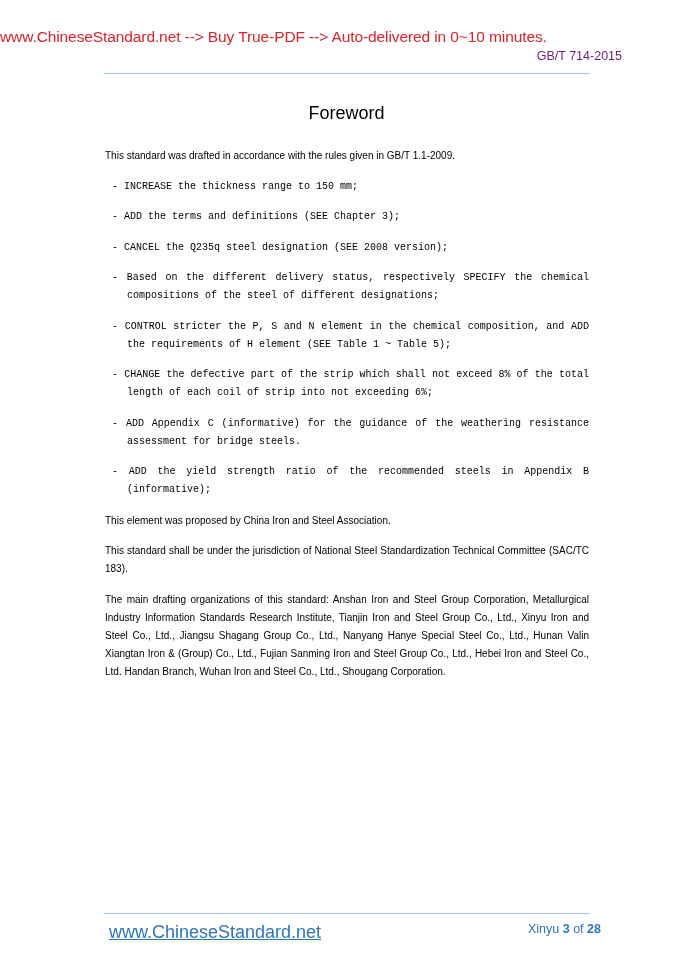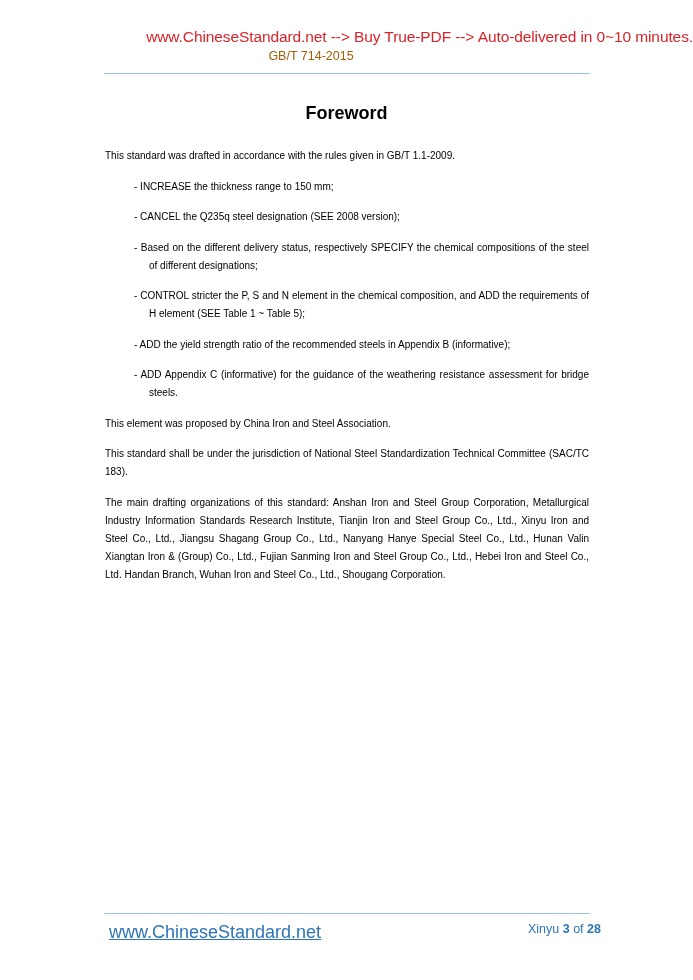--- a/index.html
+++ b/index.html
@@ -1,51 +1,53 @@
 <!DOCTYPE html>
 <html><head>
 <meta charset="utf-8">
 <style>
   html, body { margin: 0; padding: 0; background: #ffffff; }
   body { width: 693px; height: 980px; position: relative; overflow: hidden;
          font-family: "Liberation Sans", sans-serif; color: #000; }
-  .banner { position: absolute; top: 28px; left: 0; width: 693px; text-align: right;
+  .banner { position: absolute; top: 28px; left: 0; width: 693px; text-align: left;
             font-size: 15.5px; color: #d8232a; letter-spacing: -0.1px; }
-  .docid { position: absolute; top: 49px; left: 0; width: 622px; text-align: center;
-           font-size: 12.5px; color: #a16207; }
+  .docid { position: absolute; top: 49px; left: 0; width: 622px; text-align: right;
+           font-size: 12.5px; color: #701a75; }
   .hr-top { position: absolute; top: 73px; left: 104px; width: 486px; height: 1px; background: #9dc3e6; }
   .title { position: absolute; top: 103px; left: 0; width: 693px; text-align: center;
-           font-size: 18px; font-weight: bold; }
+           font-size: 18px; font-weight: normal; }
   .content { position: absolute; top: 147px; left: 105px; width: 484px;
              font-size: 10px; line-height: 18px; }
   .content p { margin: 0 0 12.5px 0; text-align: justify; }
-  .content p.item { margin-left: 29px; padding-left: 15px; text-indent: -15px; }
+  .content p.item { margin-left: 7px; padding-left: 15px; text-indent: -15px; font-family: Liberation Mono, monospace; }
   .hr-bottom { position: absolute; top: 913px; left: 104px; width: 486px; height: 1px; background: #9dc3e6; }
   .footer-link { position: absolute; top: 922px; left: 109px; font-size: 18px; color: #2e75b6;
                  text-decoration: underline; }
   .footer-page { position: absolute; top: 922px; right: 92px; font-size: 12.5px; color: #2e75b6; }
   .footer-page b { font-weight: bold; }
 </style>
 </head>
 <body>
 
 <div class="banner">www.ChineseStandard.net --&gt; Buy True-PDF --&gt; Auto-delivered in 0~10 minutes.</div>
 <div class="docid">GB/T 714-2015</div>
 <div class="hr-top"></div>
 
 <div class="title">Foreword</div>
 
 <div class="content">
   <p>This standard was drafted in accordance with the rules given in GB/T 1.1-2009.</p>
   <p class="item">- INCREASE the thickness range to 150 mm;</p>
+  <p class="item">- ADD the terms and definitions (SEE Chapter 3);</p>
   <p class="item">- CANCEL the Q235q steel designation (SEE 2008 version);</p>
   <p class="item">- Based on the different delivery status, respectively SPECIFY the chemical compositions of the steel of different designations;</p>
   <p class="item">- CONTROL stricter the P, S and N element in the chemical composition, and ADD the requirements of H element (SEE Table 1 ~ Table 5);</p>
+  <p class="item">- CHANGE the defective part of the strip which shall not exceed 8% of the total length of each coil of strip into not exceeding 6%;</p>
+  <p class="item">- ADD Appendix C (informative) for the guidance of the weathering resistance assessment for bridge steels.</p>
   <p class="item">- ADD the yield strength ratio of the recommended steels in Appendix B (informative);</p>
-  <p class="item">- ADD Appendix C (informative) for the guidance of the weathering resistance assessment for bridge steels.</p>
   <p>This element was proposed by China Iron and Steel Association.</p>
   <p>This standard shall be under the jurisdiction of National Steel Standardization Technical Committee (SAC/TC 183).</p>
   <p>The main drafting organizations of this standard: Anshan Iron and Steel Group Corporation, Metallurgical Industry Information Standards Research Institute, Tianjin Iron and Steel Group Co., Ltd., Xinyu Iron and Steel Co., Ltd., Jiangsu Shagang Group Co., Ltd., Nanyang Hanye Special Steel Co., Ltd., Hunan Valin Xiangtan Iron &amp; (Group) Co., Ltd., Fujian Sanming Iron and Steel Group Co., Ltd., Hebei Iron and Steel Co., Ltd. Handan Branch, Wuhan Iron and Steel Co., Ltd., Shougang Corporation.</p>
 </div>
 
 <div class="hr-bottom"></div>
 <a class="footer-link">www.ChineseStandard.net</a>
 <div class="footer-page">
   <span>Xinyu</span>
   <b>3</b>

